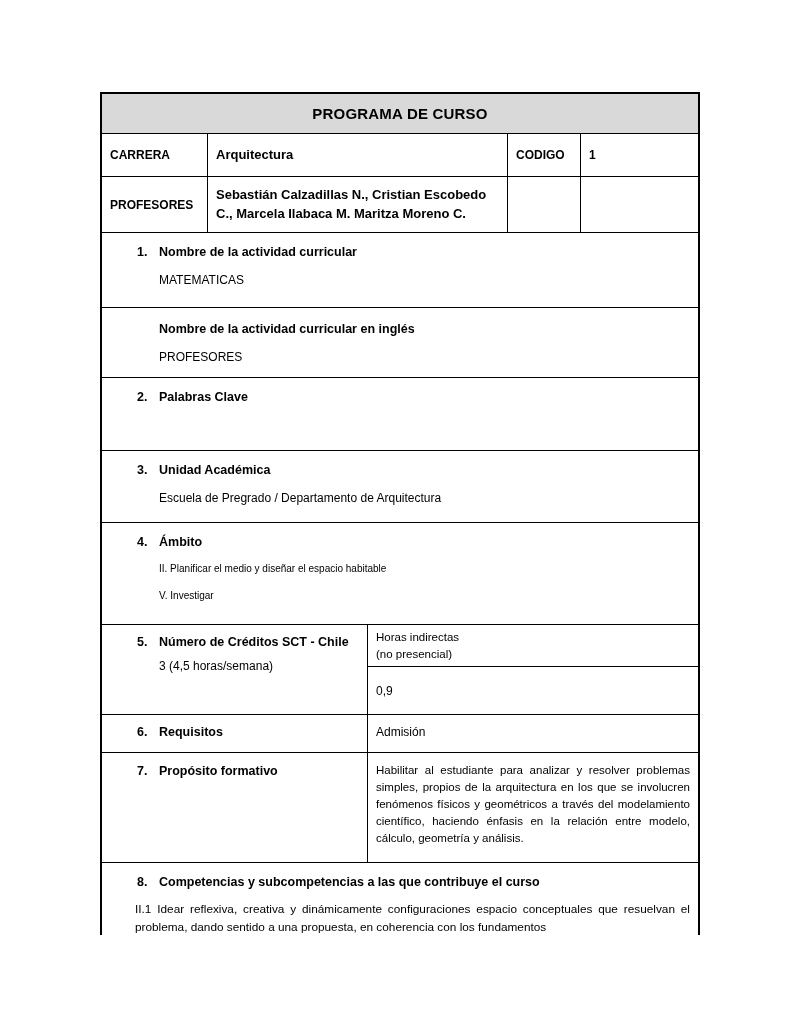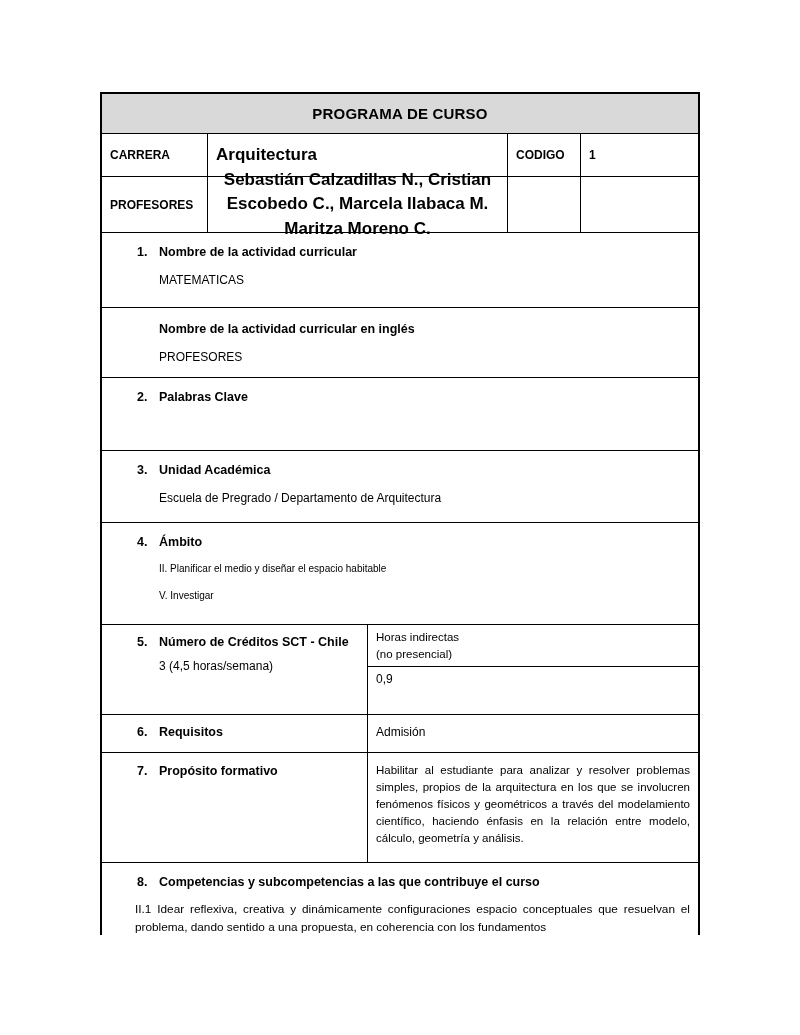--- a/index.html
+++ b/index.html
@@ -24,21 +24,21 @@
   .title-row {
     height:40px; background:#d9d9d9;
     display:flex; align-items:center; justify-content:center;
     font-weight:bold; font-size:15px; letter-spacing:0.2px;
   }
 
   
   .r-carrera { height:43px; }
   .r-prof { height:56px; }
   .c1 { width:105px; display:flex; align-items:center; font-weight:bold; font-size:12px; }
-  .c2 { width:300px; display:flex; align-items:center; font-weight:bold; font-size:17px; line-height:1.45;text-align:center; }
+  .c2 { width:300px; display:flex; align-items:center; font-weight:bold; font-size:13px; line-height:1.45; }
   .c3 { width:73px; display:flex; align-items:center; font-weight:bold; font-size:12px; }
   .c4 { flex:1; display:flex; align-items:center; font-weight:bold; font-size:12px; }
 
   
   .sec { padding:12px 10px 0 35px; }
   .sec-title { display:flex; font-weight:bold; font-size:12.5px; }
   .sec-num { width:22px; flex:none; }
   .sec-title-noNum { margin-left:22px; }
   .sec-body { margin-left:22px; margin-top:14px; font-size:12px; }
   .sec-body.bold { font-weight:bold; }
@@ -50,21 +50,21 @@
   .h-s3 { height:72px; }
   .h-s4 { height:102px; }
   .h-s4 .sec-line.first { margin-top:14px; }
   .h-s4 .sec-line.second { margin-top:16px; }
 
   
   .r-credits { height:90px; padding:0; }
   .cc1 { width:265px; padding:10px 8px 0 35px; }
   .cc1 .sec-body { margin-top:10px; }
   .subcol { width:165px; display:flex; flex-direction:column; }
-  .subcol.last { width:auto; flex:1; }
+  .subcol.last { width:auto; flex:1;gap:12px; }
   .sub-top { height:42px; border-bottom:1.5px solid #000; padding:4px 8px; font-size:11.5px; line-height:1.45; }
   .sub-bottom { flex:1; padding:5px 8px; font-size:12px; }
 
   
   .r-req { height:38px; padding:0; }
   .r-req .cc1 { padding-top:10px; }
   .r-req .rcell { flex:1; padding:10px 8px 0 8px; font-size:12px; }
 
   
   .r-prop { height:110px; padding:0; }

